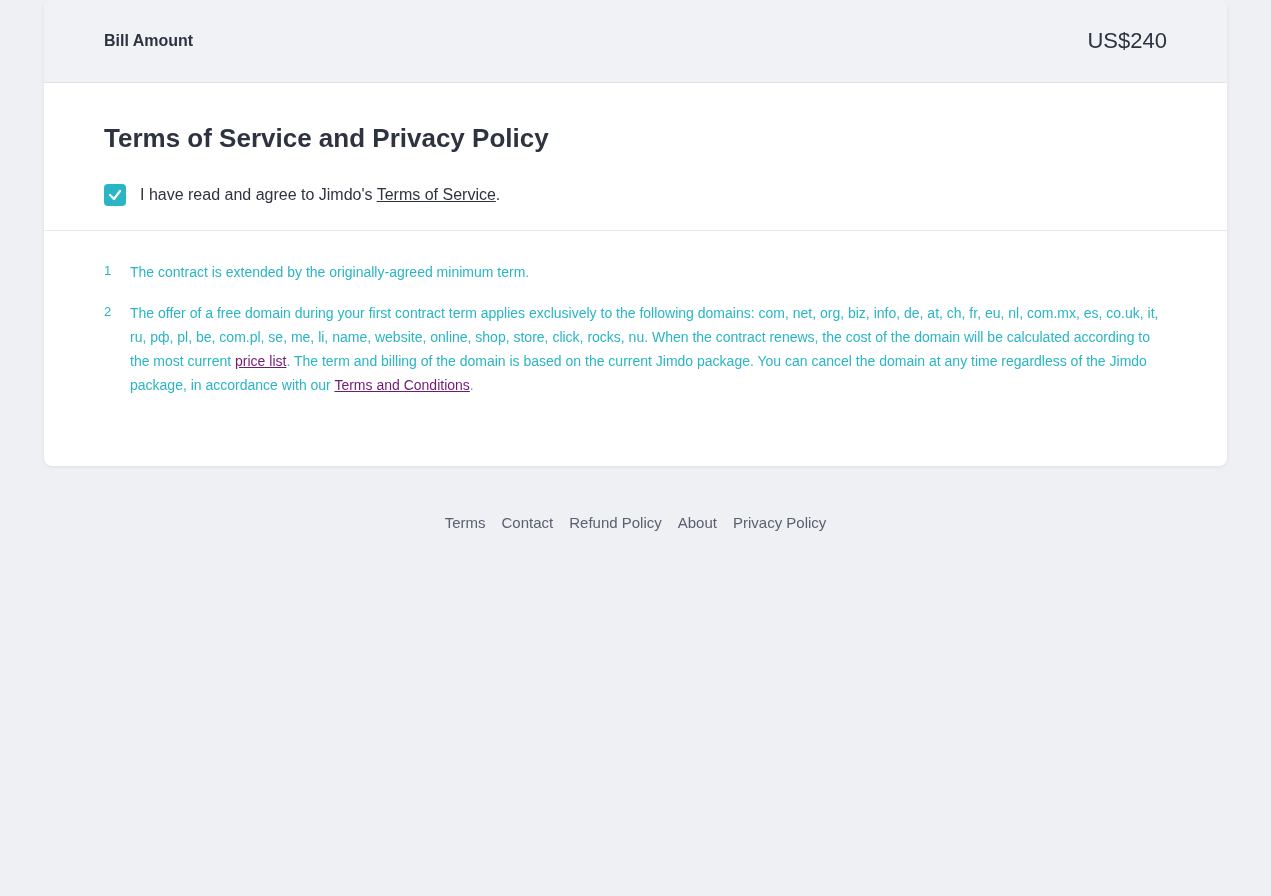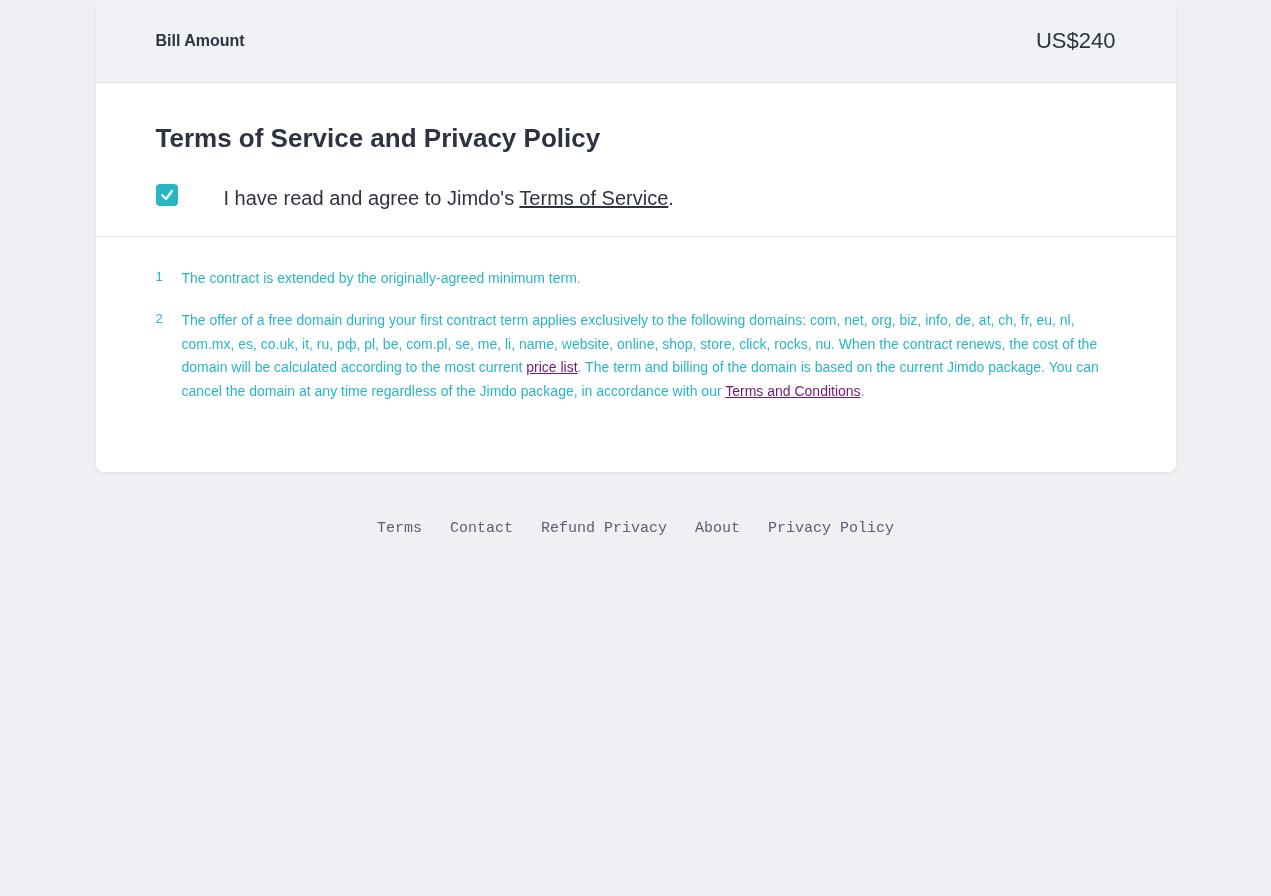--- a/index.html
+++ b/index.html
@@ -14,21 +14,21 @@
     .page-wrapper {
       width: 1271px;
       display: flex;
       flex-direction: column;
       align-items: center;
       padding-bottom: 60px;
     }
     .main-card {
       background: #fff;
       border-radius: 8px;
-      width: 1080px;
+      width: 1183px;
       margin-top: 0;
       overflow: hidden;
       box-shadow: 0 1px 4px rgba(0,0,0,0.07);
     }
     .bill-amount-row {
       background: #f0f2f5;
       padding: 28px 60px;
       display: flex;
       align-items: center;
       justify-content: space-between;
@@ -74,24 +74,23 @@
     .tos-checkbox svg {
       width: 14px;
       height: 14px;
     }
     .tos-text-block {
       display: flex;
       flex-direction: column;
       gap: 6px;
     }
     .tos-line {
-      font-size: 20px;
+      font-size: 16px;
       color: #2d3340;
       line-height: 1.6;
-      margin-left: 32px;
     }
     .tos-link {
       color: #2d3340;
       text-decoration: underline;
       cursor: pointer;
     }
     .order-btn-row {
       display: flex;
       justify-content: center;
       padding: 40px 0 50px 0;
@@ -129,25 +128,24 @@
       line-height: 1.7;
     }
     .footnote-link {
       color: #701a75;
       text-decoration: underline;
       cursor: pointer;
     }
     .footer {
       margin-top: 28px;
       display: flex;
-      gap: 28px;
+      gap: 16px;
       align-items: center;
       justify-content: center;
       padding: 20px 0;
-      font-family: Liberation Mono, monospace;
     }
     .footer-link {
       font-size: 15px;
       color: #5a6070;
       text-decoration: none;
       cursor: pointer;
     }
   </style>
 </head>
 <body>
@@ -188,17 +186,17 @@
           <span>The offer of a free domain during your first contract term applies exclusively to the following domains: com, net, org, biz, info, de, at, ch, fr, eu, nl, com.mx, es, co.uk, it, ru, рф, pl, be, com.pl, se, me, li, name, website, online, shop, store, click, rocks, nu. When the contract renews, the cost of the domain will be calculated according to the most current </span><a class="footnote-link">price list</a><span>. The term and billing of the domain is based on the current Jimdo package. You can cancel the domain at any time regardless of the Jimdo package, in accordance with our </span><a class="footnote-link">Terms and Conditions</a><span>.</span>
         </span>
       </div>
     </div>
 
   </div>
 
   <footer class="footer">
     <a class="footer-link">Terms</a>
     <a class="footer-link">Contact</a>
-    <a class="footer-link">Refund Privacy</a>
+    <a class="footer-link">Refund Policy</a>
     <a class="footer-link">About</a>
     <a class="footer-link">Privacy Policy</a>
   </footer>
 </div>
 
 </body></html>

